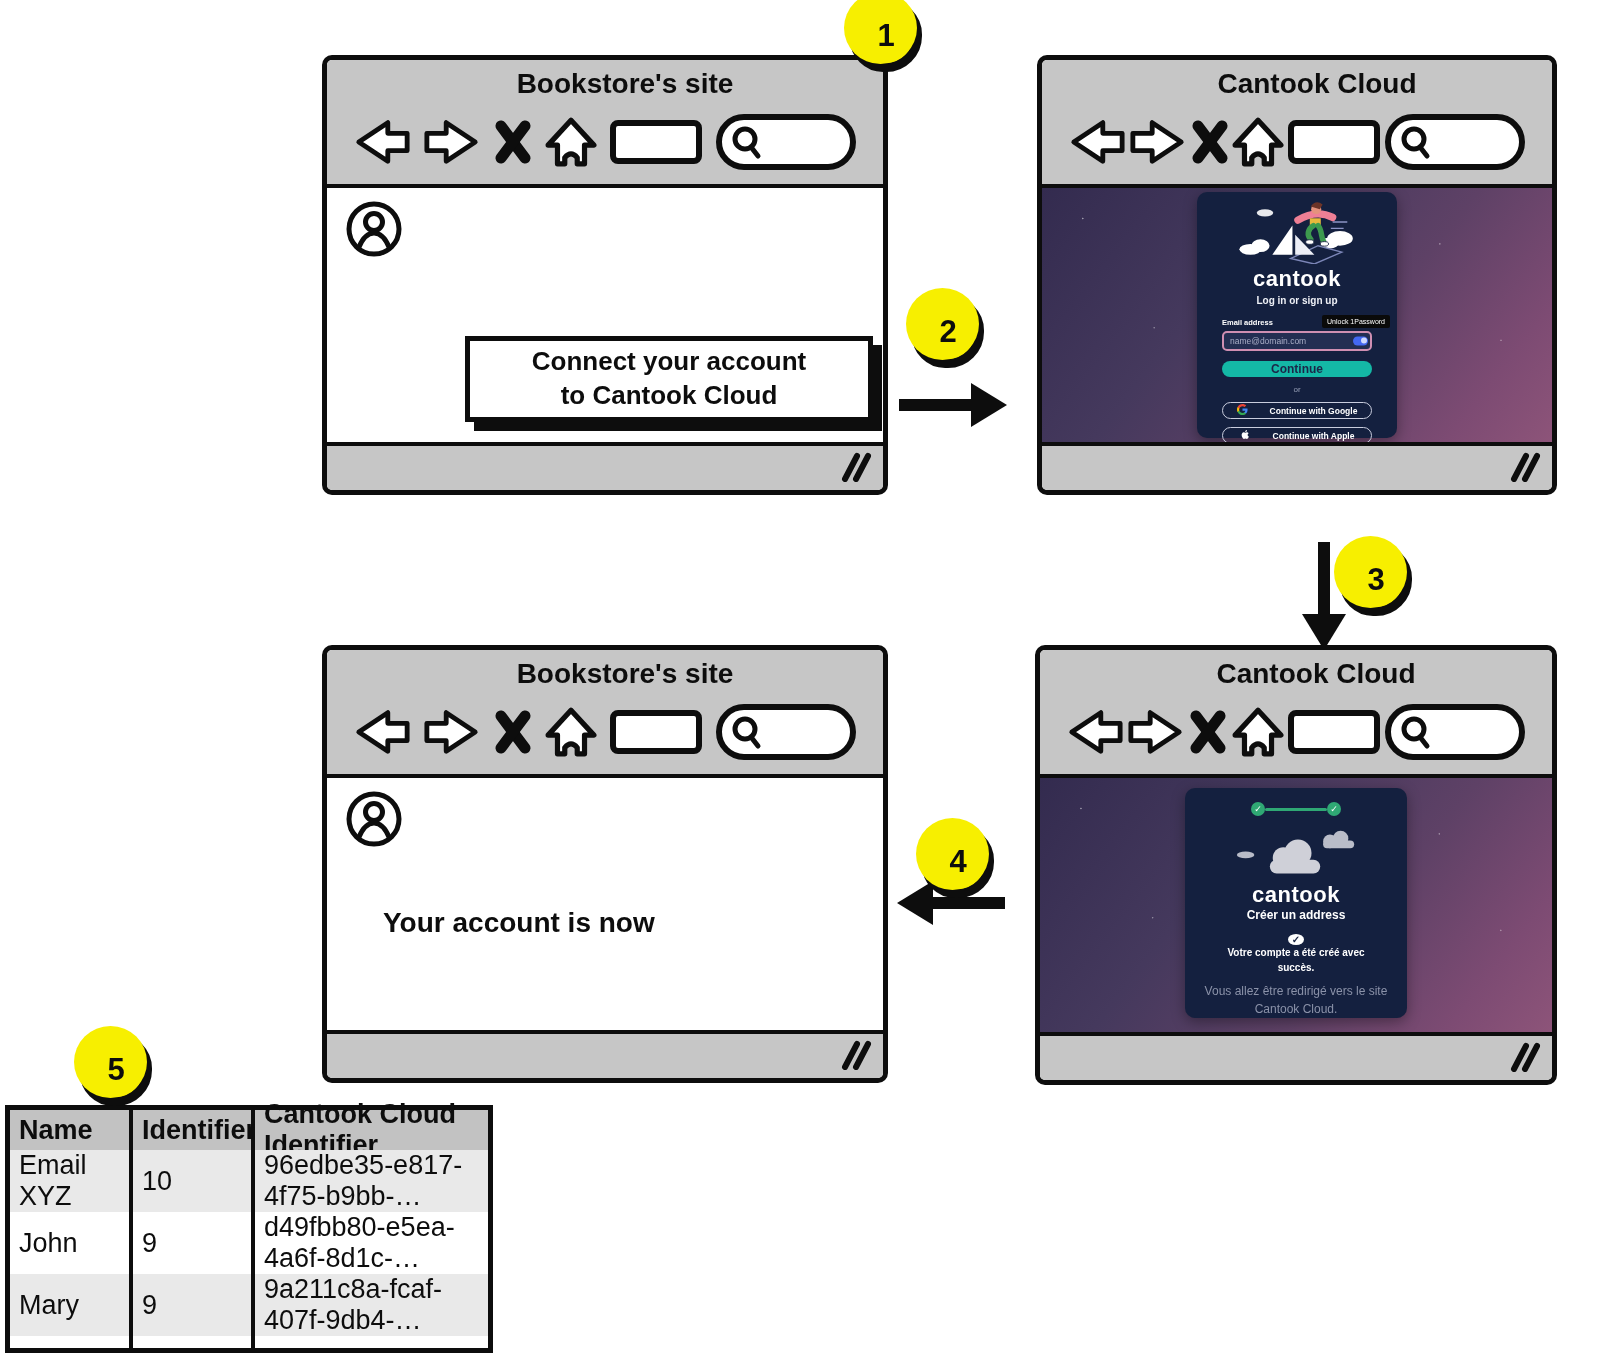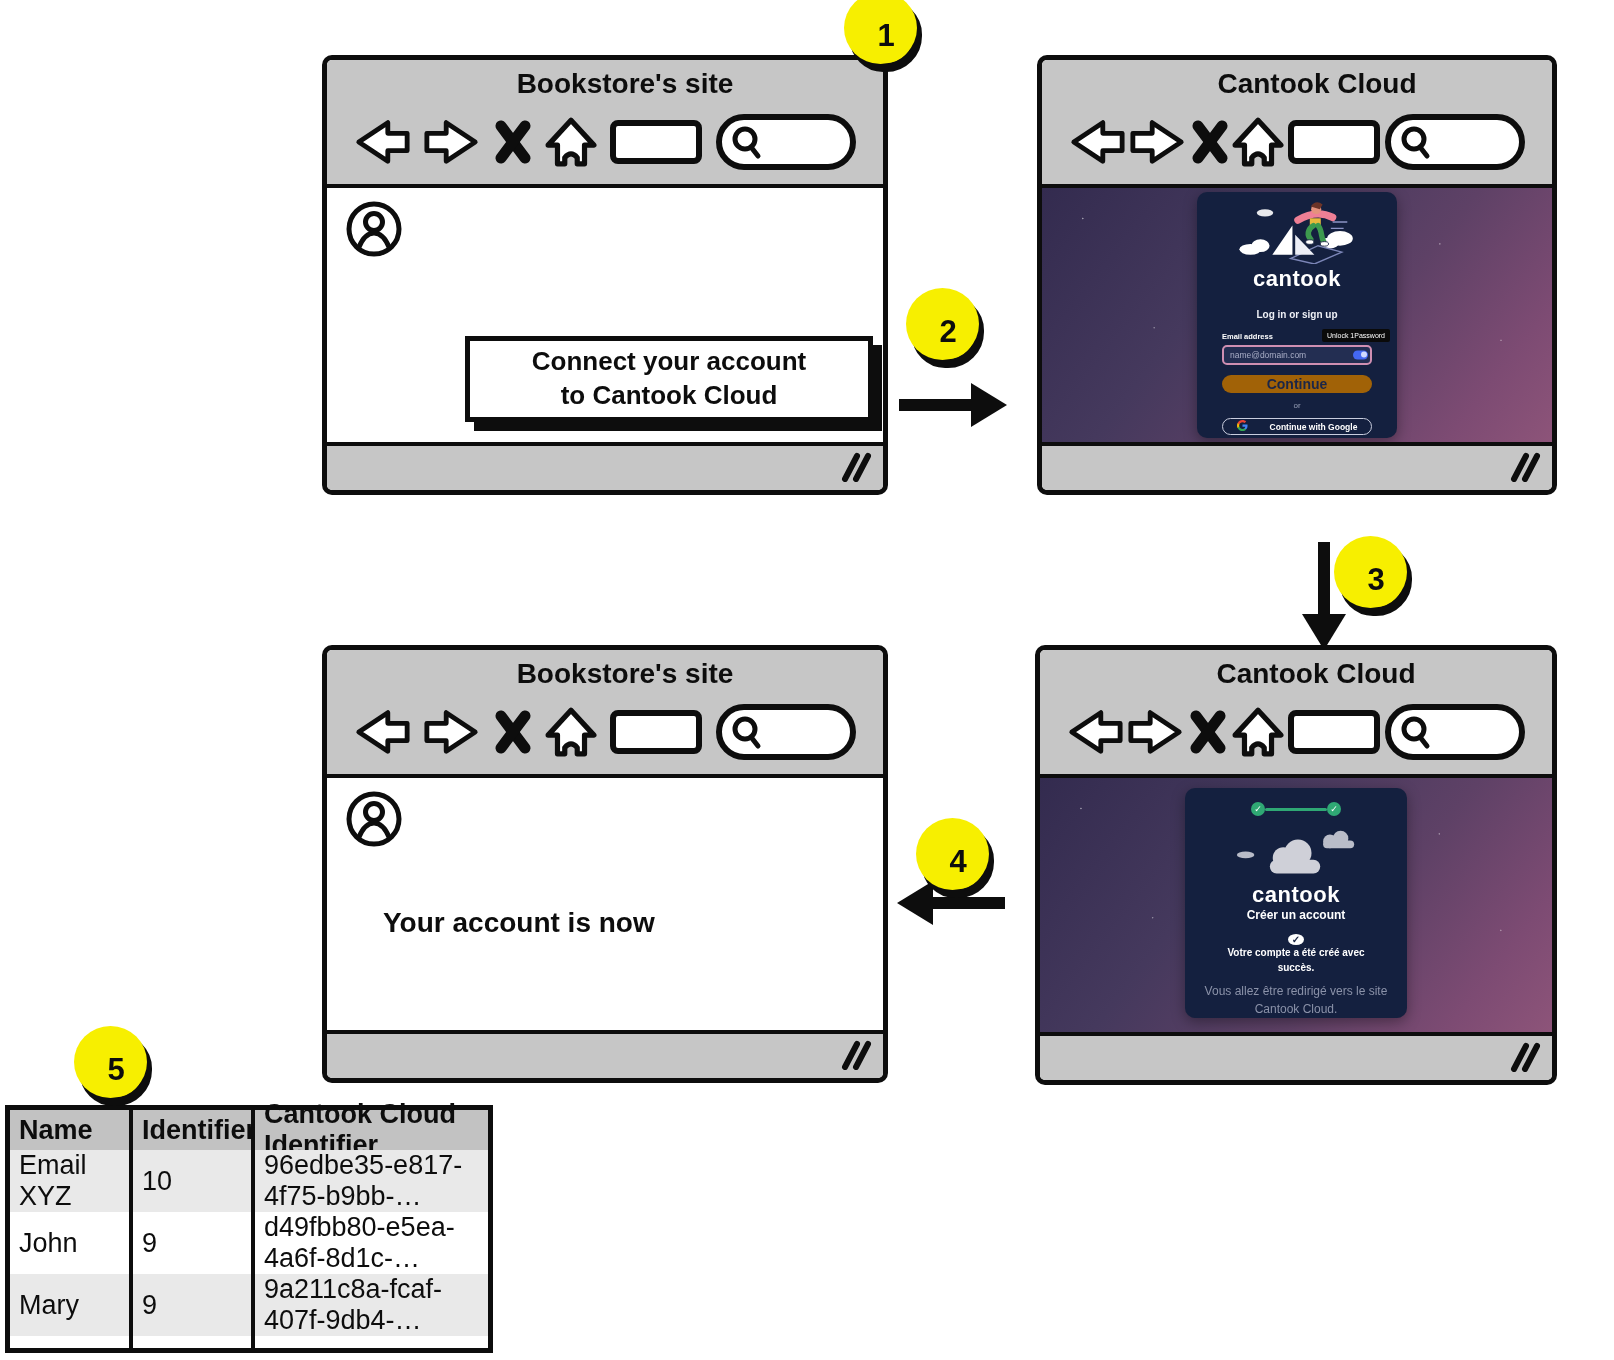--- a/index.html
+++ b/index.html
@@ -36,35 +36,35 @@
                font-family:inherit;font-size:26px;font-weight:600;color:#0d0d0d;
                display:flex;flex-direction:column;align-items:center;justify-content:center;line-height:1.3;}
   .bl-message{position:absolute;left:56px;top:125px;font-size:28px;font-weight:600;line-height:1.45;}
   .bl-message span{display:block;}
 
   
   .login-card{width:200px;height:246px;margin-top:4px;border-radius:10px;background:#14203f;
               display:flex;flex-direction:column;align-items:center;box-shadow:0 4px 14px rgba(0,0,0,.35);}
   .login-card .illus{margin-top:8px;}
   .cantook-logo{font-size:22px;font-weight:bold;color:#fff;letter-spacing:.5px;line-height:1;}
-  .login-sub{font-size:10px;font-weight:600;color:#eef0f6;margin-top:19px;}
+  .login-sub{font-size:10px;font-weight:600;color:#eef0f6;margin-top:5px;}
   .field{width:150px;margin-top:12px;position:relative;}
   .field label{display:block;font-size:7.5px;font-weight:bold;color:#fff;margin-bottom:3px;}
   .email-wrap{position:relative;}
   .email-wrap input{width:100%;height:20px;box-sizing:border-box;background:#232e52;
                     border:2px solid #cf8fb2;border-radius:5px;color:#b9bed2;font-size:8.5px;
                     padding:0 24px 0 6px;font-family:inherit;outline:none;}
   .email-wrap input::placeholder{color:#a9aec6;}
   .op-icon{position:absolute;right:4px;top:50%;transform:translateY(-50%);width:15px;height:9px;
            background:#4468f2;border-radius:5px;cursor:pointer;}
   .op-icon::after{content:"";position:absolute;right:1.5px;top:1.5px;width:6px;height:6px;border-radius:50%;background:#cfd9ff;}
   .op-tooltip{position:absolute;right:-18px;top:-15px;background:#0a0a0a;color:#fff;font-size:7px;
               padding:3px 5px;border-radius:2px;white-space:nowrap;z-index:3;}
-  .cont-btn{margin-top:10px;width:150px;height:21px;border-radius:11px;border:none;background:#a16207;
-            color:#1b2648;font-size:14px;font-weight:bold;font-family:inherit;cursor:pointer;}
+  .cont-btn{margin-top:10px;width:150px;height:21px;border-radius:11px;border:none;background:#14b8a6;
+            color:#1b2648;font-size:12px;font-weight:bold;font-family:inherit;cursor:pointer;}
   .or-sep{margin-top:8px;font-size:8px;color:#98a0b8;}
   .oauth{margin-top:8px;width:150px;height:20px;border-radius:11px;border:1.5px solid #c9cdde;
          background:transparent;color:#fff;font-size:8.5px;font-weight:bold;font-family:inherit;
          display:flex;align-items:center;justify-content:center;gap:22px;cursor:pointer;}
 
   
   .success-card{width:222px;height:230px;margin-top:10px;border-radius:10px;background:#14203f;
                 display:flex;flex-direction:column;align-items:center;box-shadow:0 4px 14px rgba(0,0,0,.35);}
   .stepper{margin-top:14px;display:flex;align-items:center;}
   .step-dot{width:14px;height:14px;border-radius:50%;background:#2fa874;color:#fff;font-size:9px;
@@ -383,21 +383,21 @@
           <ellipse cx="13" cy="27" rx="9" ry="3.5" fill="#b9bcc8"></ellipse>
           <circle cx="100" cy="13" r="7" fill="#babdc9"></circle>
             <circle cx="111" cy="10" r="8" fill="#babdc9"></circle>
             <rect x="93" y="12" width="32" height="8" rx="4" fill="#babdc9"></rect>
           <circle cx="52" cy="30" r="11" fill="#cfd0d8"></circle>
             <circle cx="67" cy="25" r="14" fill="#cfd0d8"></circle>
             <rect x="38" y="32" width="52" height="14" rx="7" fill="#cfd0d8"></rect>
         </svg>
       </span>
       <div class="cantook-logo">cantook</div>
-      <div class="success-sub">Créer un account</div>
+      <div class="success-sub">Créer un address</div>
       <div class="ok-circle">✓</div>
       <div class="success-msg">Votre compte a été créé avec succès.</div>
       <div class="redirect-msg">Vous allez être redirigé vers le site Cantook Cloud.</div>
     </div>
   </div>
   <div class="bottombar">
       <span class="resize resize-slot">
   <svg width="34" height="30" viewBox="0 0 34 30">
           <line x1="6" y1="27" x2="18" y2="4" stroke="#0d0d0d" stroke-width="6" stroke-linecap="round"></line>
           <line x1="17" y1="27" x2="29" y2="4" stroke="#0d0d0d" stroke-width="6" stroke-linecap="round"></line>

